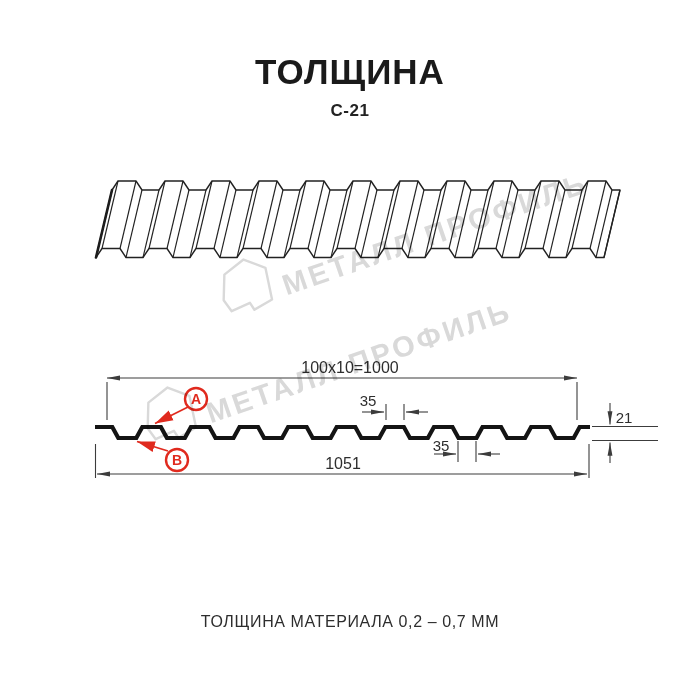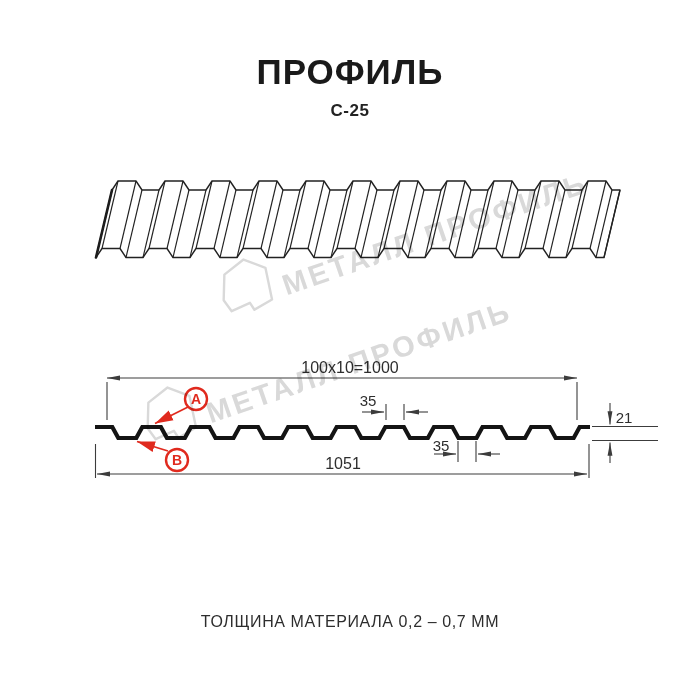--- a/index.html
+++ b/index.html
@@ -25,22 +25,22 @@
                   fill:var(--accent);text-anchor:middle;}
   .redline{stroke:var(--accent);stroke-width:1.8;fill:none;}
   .wm{mix-blend-mode:multiply;}
   .wm-logo{fill:none;stroke:var(--wm);stroke-width:2.4;stroke-linejoin:round;}
   .wm-text{font-family:"Liberation Sans",sans-serif;font-size:29px;font-weight:700;
            letter-spacing:3px;fill:var(--wm);}
 </style>
 </head>
 <body>
 
-<div class="abs title">ПРОФИЛЬ</div>
-<div class="abs subtitle">С-25</div>
+<div class="abs title">ТОЛЩИНА</div>
+<div class="abs subtitle">С-21</div>
 
 <svg id="scene" width="700" height="700" viewBox="0 0 700 700">
   <defs>
     <marker id="arrE" viewBox="0 0 12 6" refX="12" refY="3" markerWidth="12" markerHeight="6" orient="auto">
       <path d="M0,0.8 L12,3 L0,5.2 Z" style="fill:var(--line)"></path>
     </marker>
     <marker id="arrS" viewBox="0 0 12 6" refX="0" refY="3" markerWidth="12" markerHeight="6" orient="auto">
       <path d="M12,0.8 L0,3 L12,5.2 Z" style="fill:var(--line)"></path>
     </marker>
     <marker id="arrR" viewBox="0 0 10 7" refX="10" refY="3.5" markerWidth="10" markerHeight="7" orient="auto">

